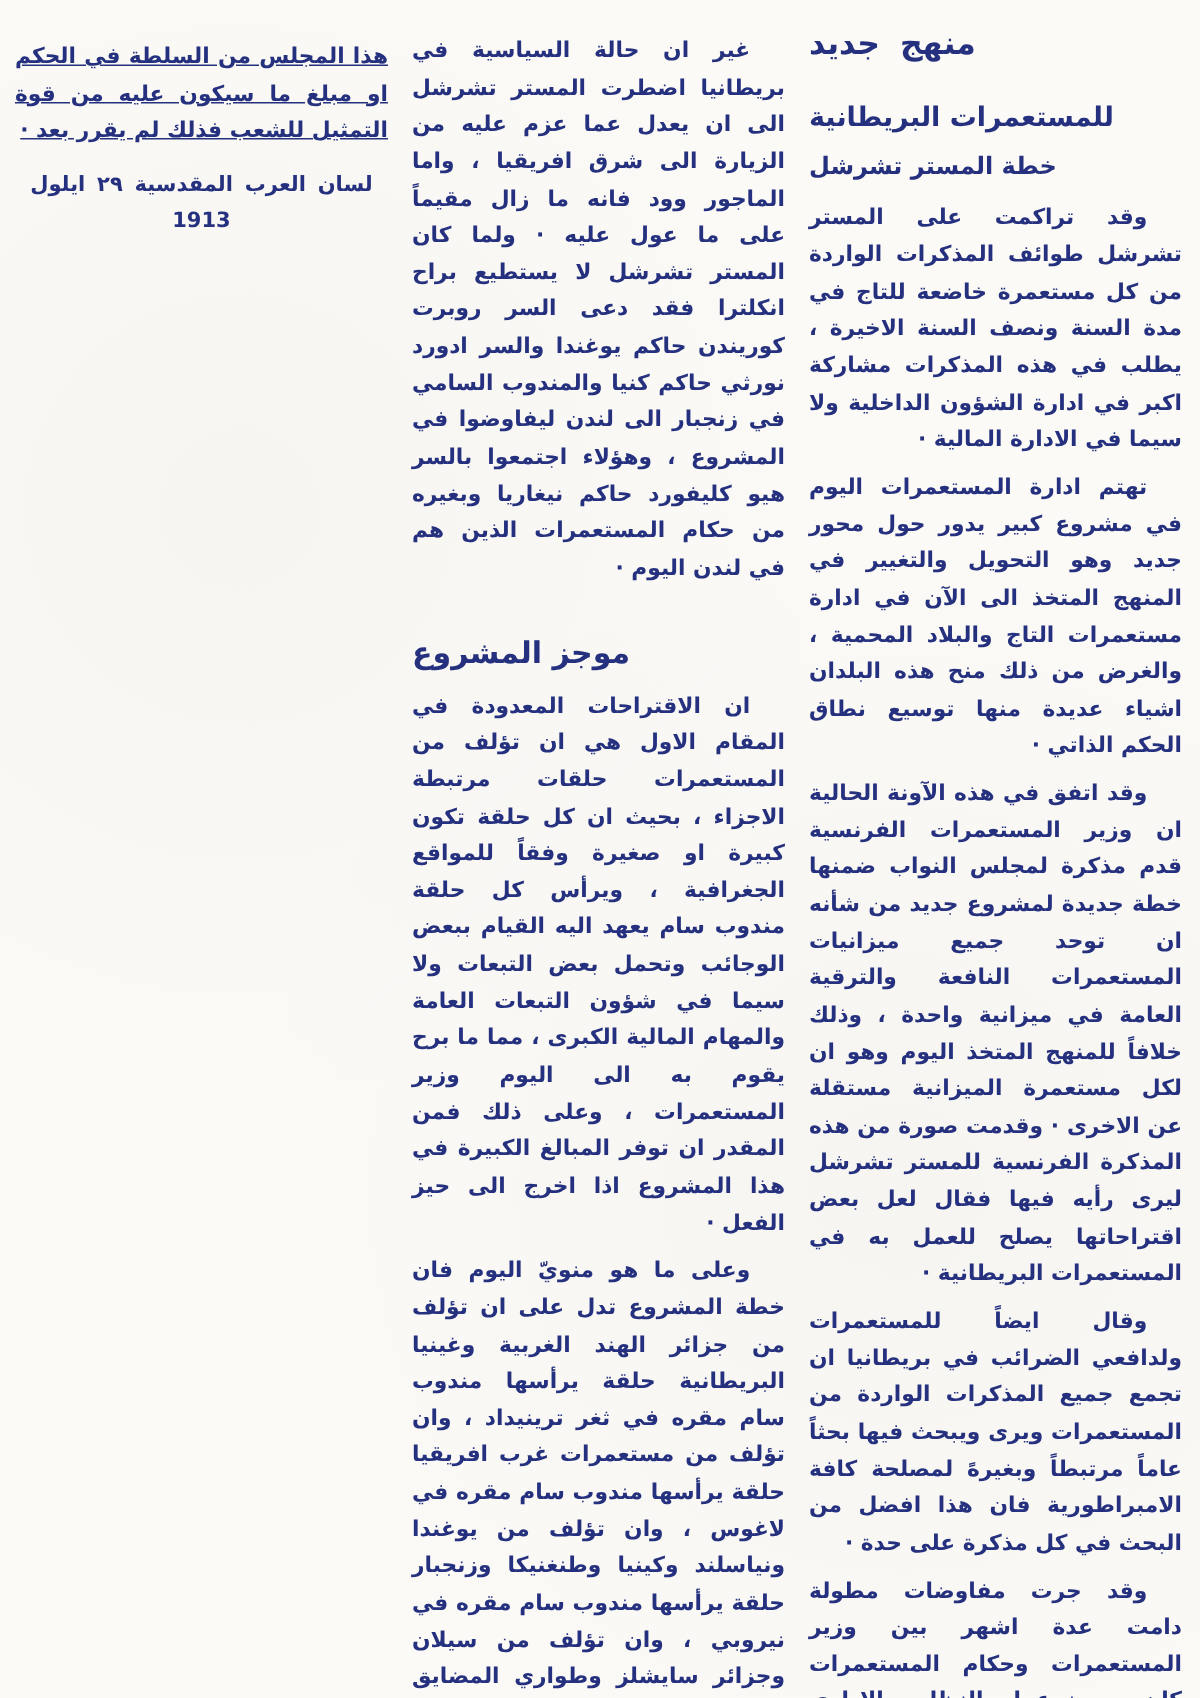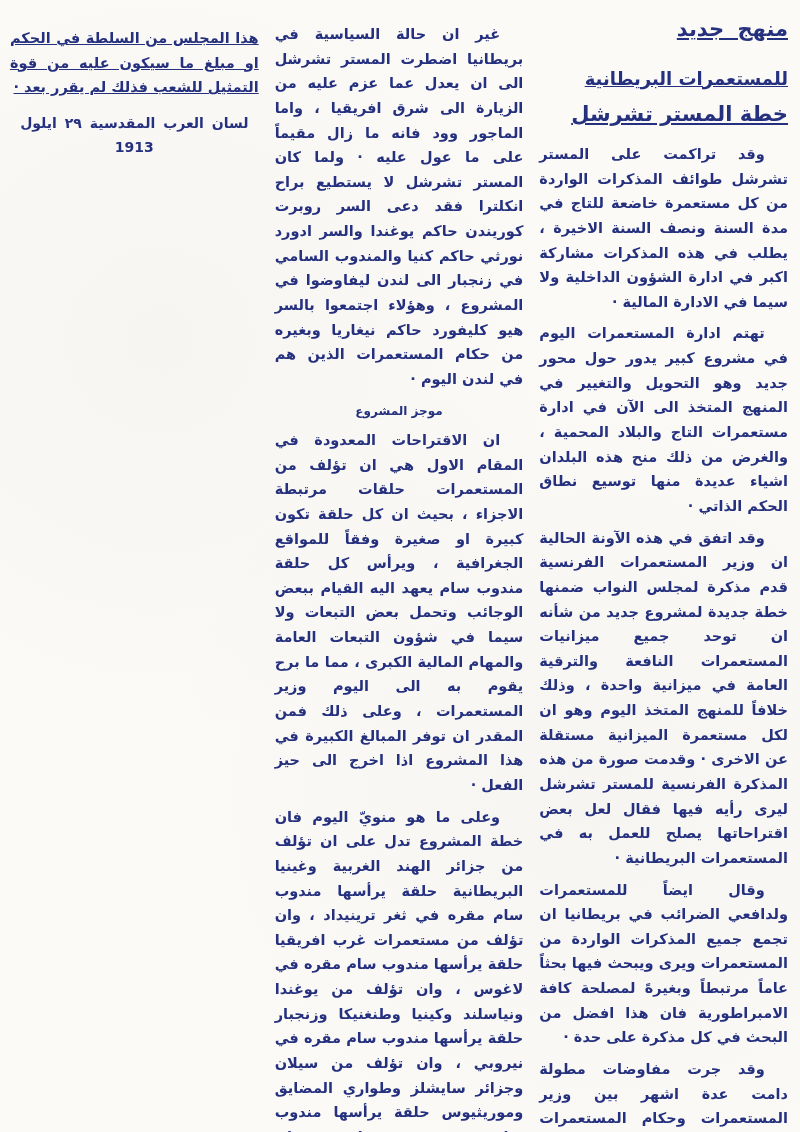--- a/index.html
+++ b/index.html
@@ -32,33 +32,33 @@
     font-size: 14.5px;
     font-weight: bold;
     line-height: 1.7;
     text-align: justify;
   }
   .col p {
     margin: 0 0 7px 0;
     text-indent: 1.6em;
   }
   .col p.no-indent { text-indent: 0; text-decoration: underline; }
-  .masthead { text-align: right; margin: 0 0 8px 0; text-decoration: underline; }
+  .masthead { text-align: left; margin: 0 0 8px 0; }
   .masthead .t1 {
     font-size: 21px;
     margin: 4px 0 16px 0;
     word-spacing: 6px;
   }
   .masthead .t2 { font-size: 18px; margin: 0 0 3px 0; }
-  .masthead .t3 { font-size: 21px; margin: 0 0 9px 0; }
+  .masthead .t3 { font-size: 16px; margin: 0 0 9px 0; }
   .col-middle { padding-top: 14px; }
   .section-heading {
-    text-align: center;
-    font-size: 12px;
-    margin: 9px 0 7px 0;
+    text-align: left;
+    font-size: 20px;
+    margin: 26px 0 7px 0;
   }
   .col-left { padding-top: 18px; }
   .attribution {
     text-align: center;
     font-size: 14px;
     margin-top: 12px;
     word-spacing: 3px;
   }
 </style>
 </head>

